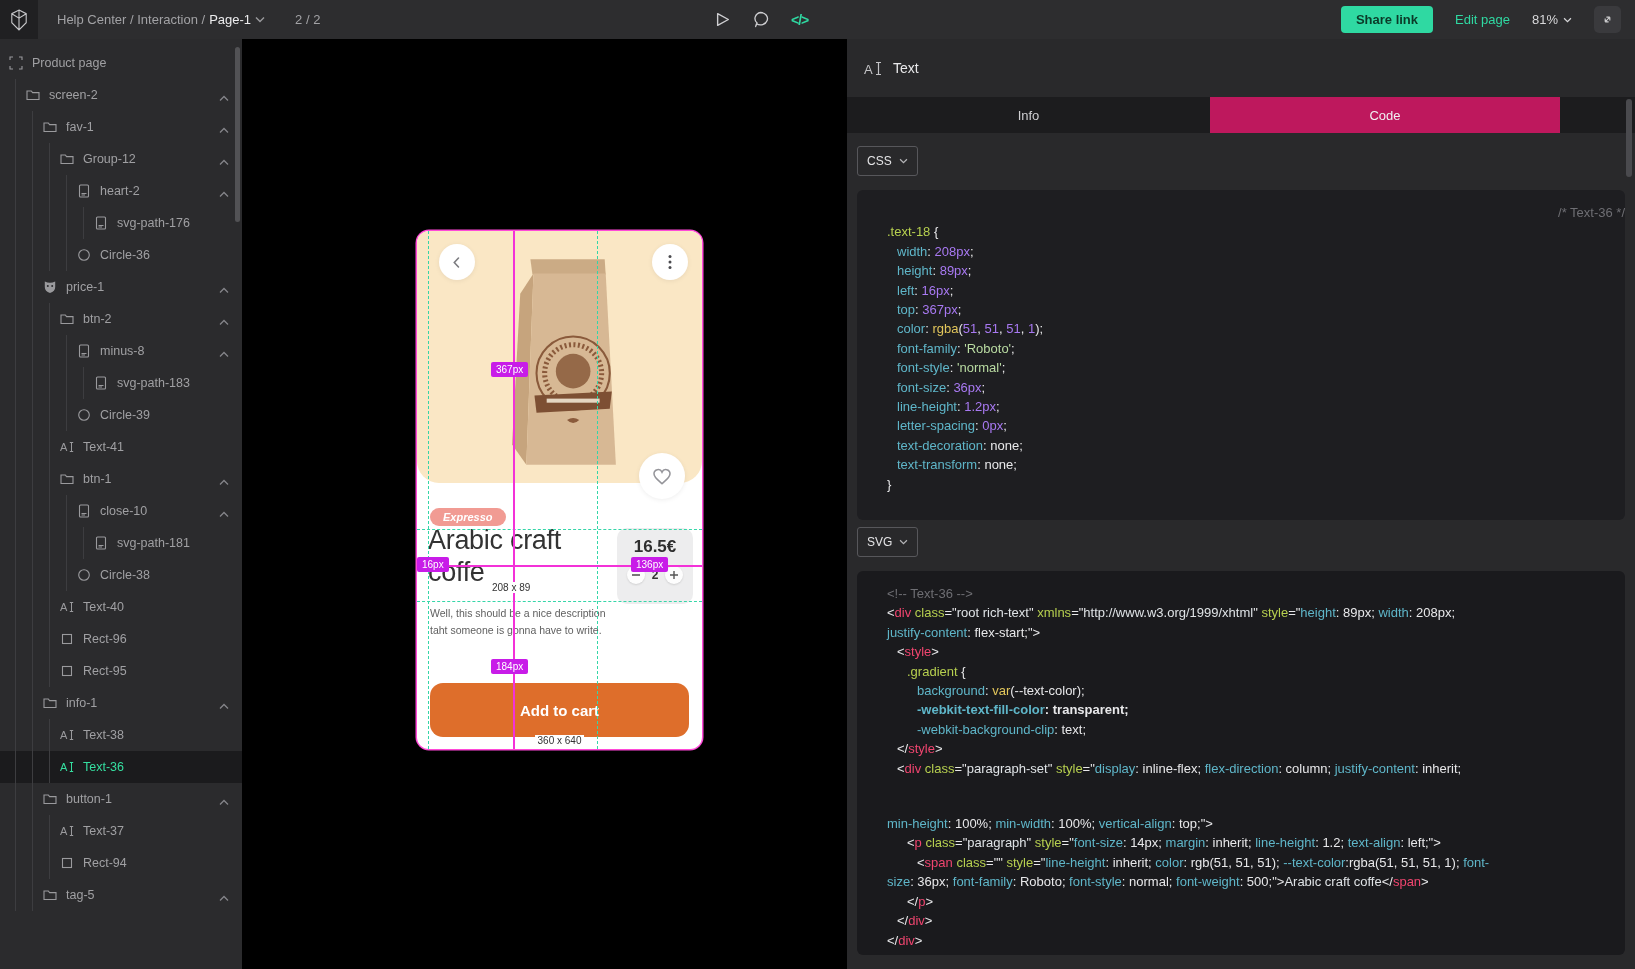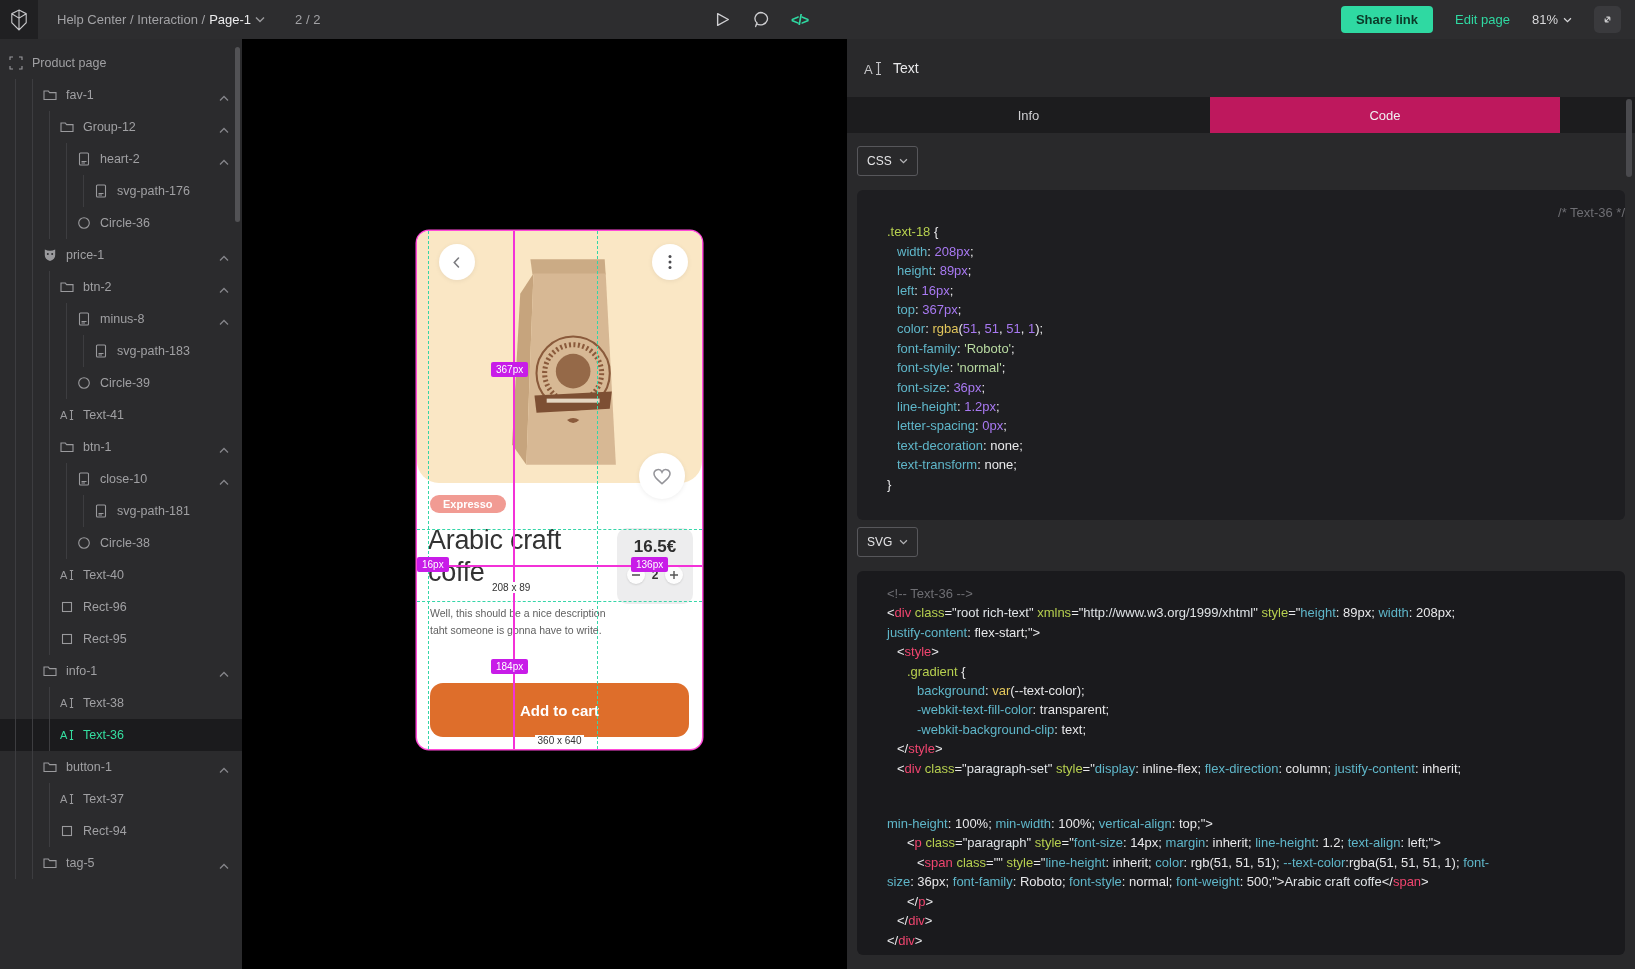--- a/index.html
+++ b/index.html
@@ -34,21 +34,21 @@
 
   
   .canvas { position:absolute; left:242px; top:39px; width:605px; height:930px; background:#000; }
   .card { position:absolute; left:175px; top:192px; width:285px; height:518px; background:#ffffff; border-radius:12px; box-shadow:0 0 0 1.5px #ff49d8; }
   .img-sec { position:absolute; left:0; top:0; width:285px; height:252px; background:#fae7c5; border-radius:12px 12px 22px 22px; }
   .circ-btn { position:absolute; background:#fff; border-radius:50%; display:flex; align-items:center; justify-content:center; box-shadow:0 1px 5px rgba(0,0,0,0.07); cursor:pointer; }
   .back-btn { left:22px; top:13px; width:36px; height:36px; }
   .menu-btn { left:235px; top:13px; width:36px; height:36px; }
   .heart-btn { left:222px; top:222px; width:46px; height:46px; }
   .bag { position:absolute; left:66px; top:16px; }
-  .tag { position:absolute; left:13px; top:264px; background:#f19b93; color:#fff; font-size:11px; font-weight:bold; padding:3px 13px; border-radius:11px; }
+  .tag { position:absolute; left:13px; top:277px; background:#f19b93; color:#fff; font-size:11px; font-weight:bold; padding:3px 13px; border-radius:11px;font-style:italic; }
   .title { position:absolute; left:11px; top:293px; width:180px; font-size:27px; line-height:1.2; font-weight:500; color:#333; letter-spacing:-0.3px; }
   .price-box { position:absolute; left:200px; top:297px; width:76px; height:76px; background:#ededee; border-radius:10px; display:flex; flex-direction:column; align-items:center; padding-top:9px; }
   .price { font-size:17px; font-weight:bold; color:#2e2e2e; }
   .stepper { display:flex; align-items:center; gap:7px; margin-top:9px; }
   .step-btn { width:18px; height:18px; border-radius:50%; background:#fdfdfd; box-shadow:0 1px 2px rgba(0,0,0,0.12); display:flex; align-items:center; justify-content:center; cursor:pointer; }
   .qty { font-size:12px; font-weight:bold; color:#333; }
   .desc { position:absolute; left:13px; top:374px; font-size:10.5px; line-height:1.6; color:#5f5f5f; }
   .cart-btn { position:absolute; left:13px; top:452px; width:259px; height:54px; background:#de6e2b; border-radius:13px; color:#fff; font-size:15px; font-weight:bold; display:flex; align-items:center; justify-content:center; cursor:pointer; }
   
   .gv { position:absolute; top:0; bottom:0; border-left:1.5px dashed #35d6a8; pointer-events:none; }
@@ -135,20 +135,32 @@
       <div class="trow">
         <span class="ticn" style="margin-left: 8px; color: rgb(154, 154, 157);">
           <svg width="14" height="14" viewBox="0 0 14 14" fill="none" stroke="#9a9a9d" stroke-width="1.1">
             <path d="M1 4 V1 H4 M10 1 H13 V4 M13 10 V13 H10 M4 13 H1 V10"></path>
           </svg>
         </span>
         <span class="lbl">Product page</span>
       </div>
       <div class="trow">
         <span class="tguide" style="left: 15px;"></span>
+        <span class="ticn" style="margin-left: 25px; color: rgb(154, 154, 157);">
+          <svg width="14" height="14" viewBox="0 0 14 14" fill="none" stroke="#9a9a9d" stroke-width="1.1">
+            <path d="M1 11.5 V3 H5.3 L6.6 4.6 H13 V11.5 Z"></path>
+          </svg>
+        </span>
+        <span class="lbl">screen-2</span>
+        <span class="tchev"><svg width="10" height="7" viewBox="0 0 10 7">
+            <path d="M1 5.5 L5 1.5 L9 5.5" fill="none" stroke="#85858a" stroke-width="1.3"></path>
+          </svg></span>
+      </div>
+      <div class="trow">
+        <span class="tguide" style="left: 15px;"></span>
         <span class="tguide" style="left: 32px;"></span>
         <span class="ticn" style="margin-left: 42px; color: rgb(154, 154, 157);">
           <svg width="14" height="14" viewBox="0 0 14 14" fill="none" stroke="#9a9a9d" stroke-width="1.1">
             <path d="M1 11.5 V3 H5.3 L6.6 4.6 H13 V11.5 Z"></path>
           </svg>
         </span>
         <span class="lbl">fav-1</span>
         <span class="tchev"><svg width="10" height="7" viewBox="0 0 10 7">
             <path d="M1 5.5 L5 1.5 L9 5.5" fill="none" stroke="#85858a" stroke-width="1.3"></path>
           </svg></span>
@@ -594,21 +606,21 @@
         <path d="M1 1.5 L5 5.5 L9 1.5" fill="none" stroke="#b5b5b8" stroke-width="1.4"></path>
       </svg>
   </div>
   <div class="code code-svg" id="svg-code">
       <div class="cl" style="padding-left: 0px;"><span class="t-c">&lt;!-- Text-36 --&gt;</span></div>
       <div class="cl" style="padding-left: 0px;"><span class="t-pl">&lt;</span><span class="t-tag">div</span><span class="t-pl"> </span><span class="t-attr">class</span><span class="t-pl">="</span><span class="t-val">root rich-text</span><span class="t-pl">" </span><span class="t-attr">xmlns</span><span class="t-pl">="</span><span class="t-val">http://www.w3.org/1999/xhtml</span><span class="t-pl">" </span><span class="t-attr">style</span><span class="t-pl">="</span><span class="t-prop">height</span><span class="t-pl">: 89px; </span><span class="t-prop">width</span><span class="t-pl">: 208px;</span></div>
       <div class="cl" style="padding-left: 0px;"><span class="t-prop">justify-content</span><span class="t-pl">: flex-start;"&gt;</span></div>
       <div class="cl" style="padding-left: 10px;"><span class="t-pl">&lt;</span><span class="t-tag">style</span><span class="t-pl">&gt;</span></div>
       <div class="cl" style="padding-left: 20px;"><span class="t-sel">.gradient</span><span class="t-pl"> {</span></div>
       <div class="cl" style="padding-left: 30px;"><span class="t-prop">background</span><span class="t-pl">: </span><span class="t-kw">var</span><span class="t-pl">(--text-color);</span></div>
-      <div class="cl" style="padding-left: 30px;"><span class="t-prop">-webkit-text-fill-color</span><span class="t-pl">: transparent;</span></div>
+      <div class="cl" style="padding-left: 30px; font-weight: bold;"><span class="t-prop">-webkit-text-fill-color</span><span class="t-pl">: transparent;</span></div>
       <div class="cl" style="padding-left: 30px;"><span class="t-prop">-webkit-background-clip</span><span class="t-pl">: text;</span></div>
       <div class="cl" style="padding-left: 10px;"><span class="t-pl">&lt;/</span><span class="t-tag">style</span><span class="t-pl">&gt;</span></div>
       <div class="cl" style="padding-left: 10px;"><span class="t-pl">&lt;</span><span class="t-tag">div</span><span class="t-pl"> </span><span class="t-attr">class</span><span class="t-pl">="</span><span class="t-val">paragraph-set</span><span class="t-pl">" </span><span class="t-attr">style</span><span class="t-pl">="</span><span class="t-prop">display</span><span class="t-pl">: inline-flex; </span><span class="t-prop">flex-direction</span><span class="t-pl">: column; </span><span class="t-prop">justify-content</span><span class="t-pl">: inherit;</span></div>
       <div class="cl" style="padding-left: 0px; margin-top: 36px;"><span class="t-prop">min-height</span><span class="t-pl">: 100%; </span><span class="t-prop">min-width</span><span class="t-pl">: 100%; </span><span class="t-prop">vertical-align</span><span class="t-pl">: top;"&gt;</span></div>
       <div class="cl" style="padding-left: 20px;"><span class="t-pl">&lt;</span><span class="t-tag">p</span><span class="t-pl"> </span><span class="t-attr">class</span><span class="t-pl">="</span><span class="t-val">paragraph</span><span class="t-pl">" </span><span class="t-attr">style</span><span class="t-pl">="</span><span class="t-prop">font-size</span><span class="t-pl">: 14px; </span><span class="t-prop">margin</span><span class="t-pl">: inherit; </span><span class="t-prop">line-height</span><span class="t-pl">: 1.2; </span><span class="t-prop">text-align</span><span class="t-pl">: left;"&gt;</span></div>
       <div class="cl" style="padding-left: 30px;"><span class="t-pl">&lt;</span><span class="t-tag">span</span><span class="t-pl"> </span><span class="t-attr">class</span><span class="t-pl">="" </span><span class="t-attr">style</span><span class="t-pl">="</span><span class="t-prop">line-height</span><span class="t-pl">: inherit; </span><span class="t-prop">color</span><span class="t-pl">: rgb(51, 51, 51); </span><span class="t-prop">--text-color</span><span class="t-pl">:rgba(51, 51, 51, 1); </span><span class="t-prop">font-</span></div>
       <div class="cl" style="padding-left: 0px;"><span class="t-prop">size</span><span class="t-pl">: 36px; </span><span class="t-prop">font-family</span><span class="t-pl">: Roboto; </span><span class="t-prop">font-style</span><span class="t-pl">: normal; </span><span class="t-prop">font-weight</span><span class="t-pl">: 500;"&gt;</span><span class="t-val">Arabic craft coffe</span><span class="t-pl">&lt;/</span><span class="t-tag">span</span><span class="t-pl">&gt;</span></div>
       <div class="cl" style="padding-left: 20px;"><span class="t-pl">&lt;/</span><span class="t-tag">p</span><span class="t-pl">&gt;</span></div>
       <div class="cl" style="padding-left: 10px;"><span class="t-pl">&lt;/</span><span class="t-tag">div</span><span class="t-pl">&gt;</span></div>
       <div class="cl" style="padding-left: 0px;"><span class="t-pl">&lt;/</span><span class="t-tag">div</span><span class="t-pl">&gt;</span></div>

